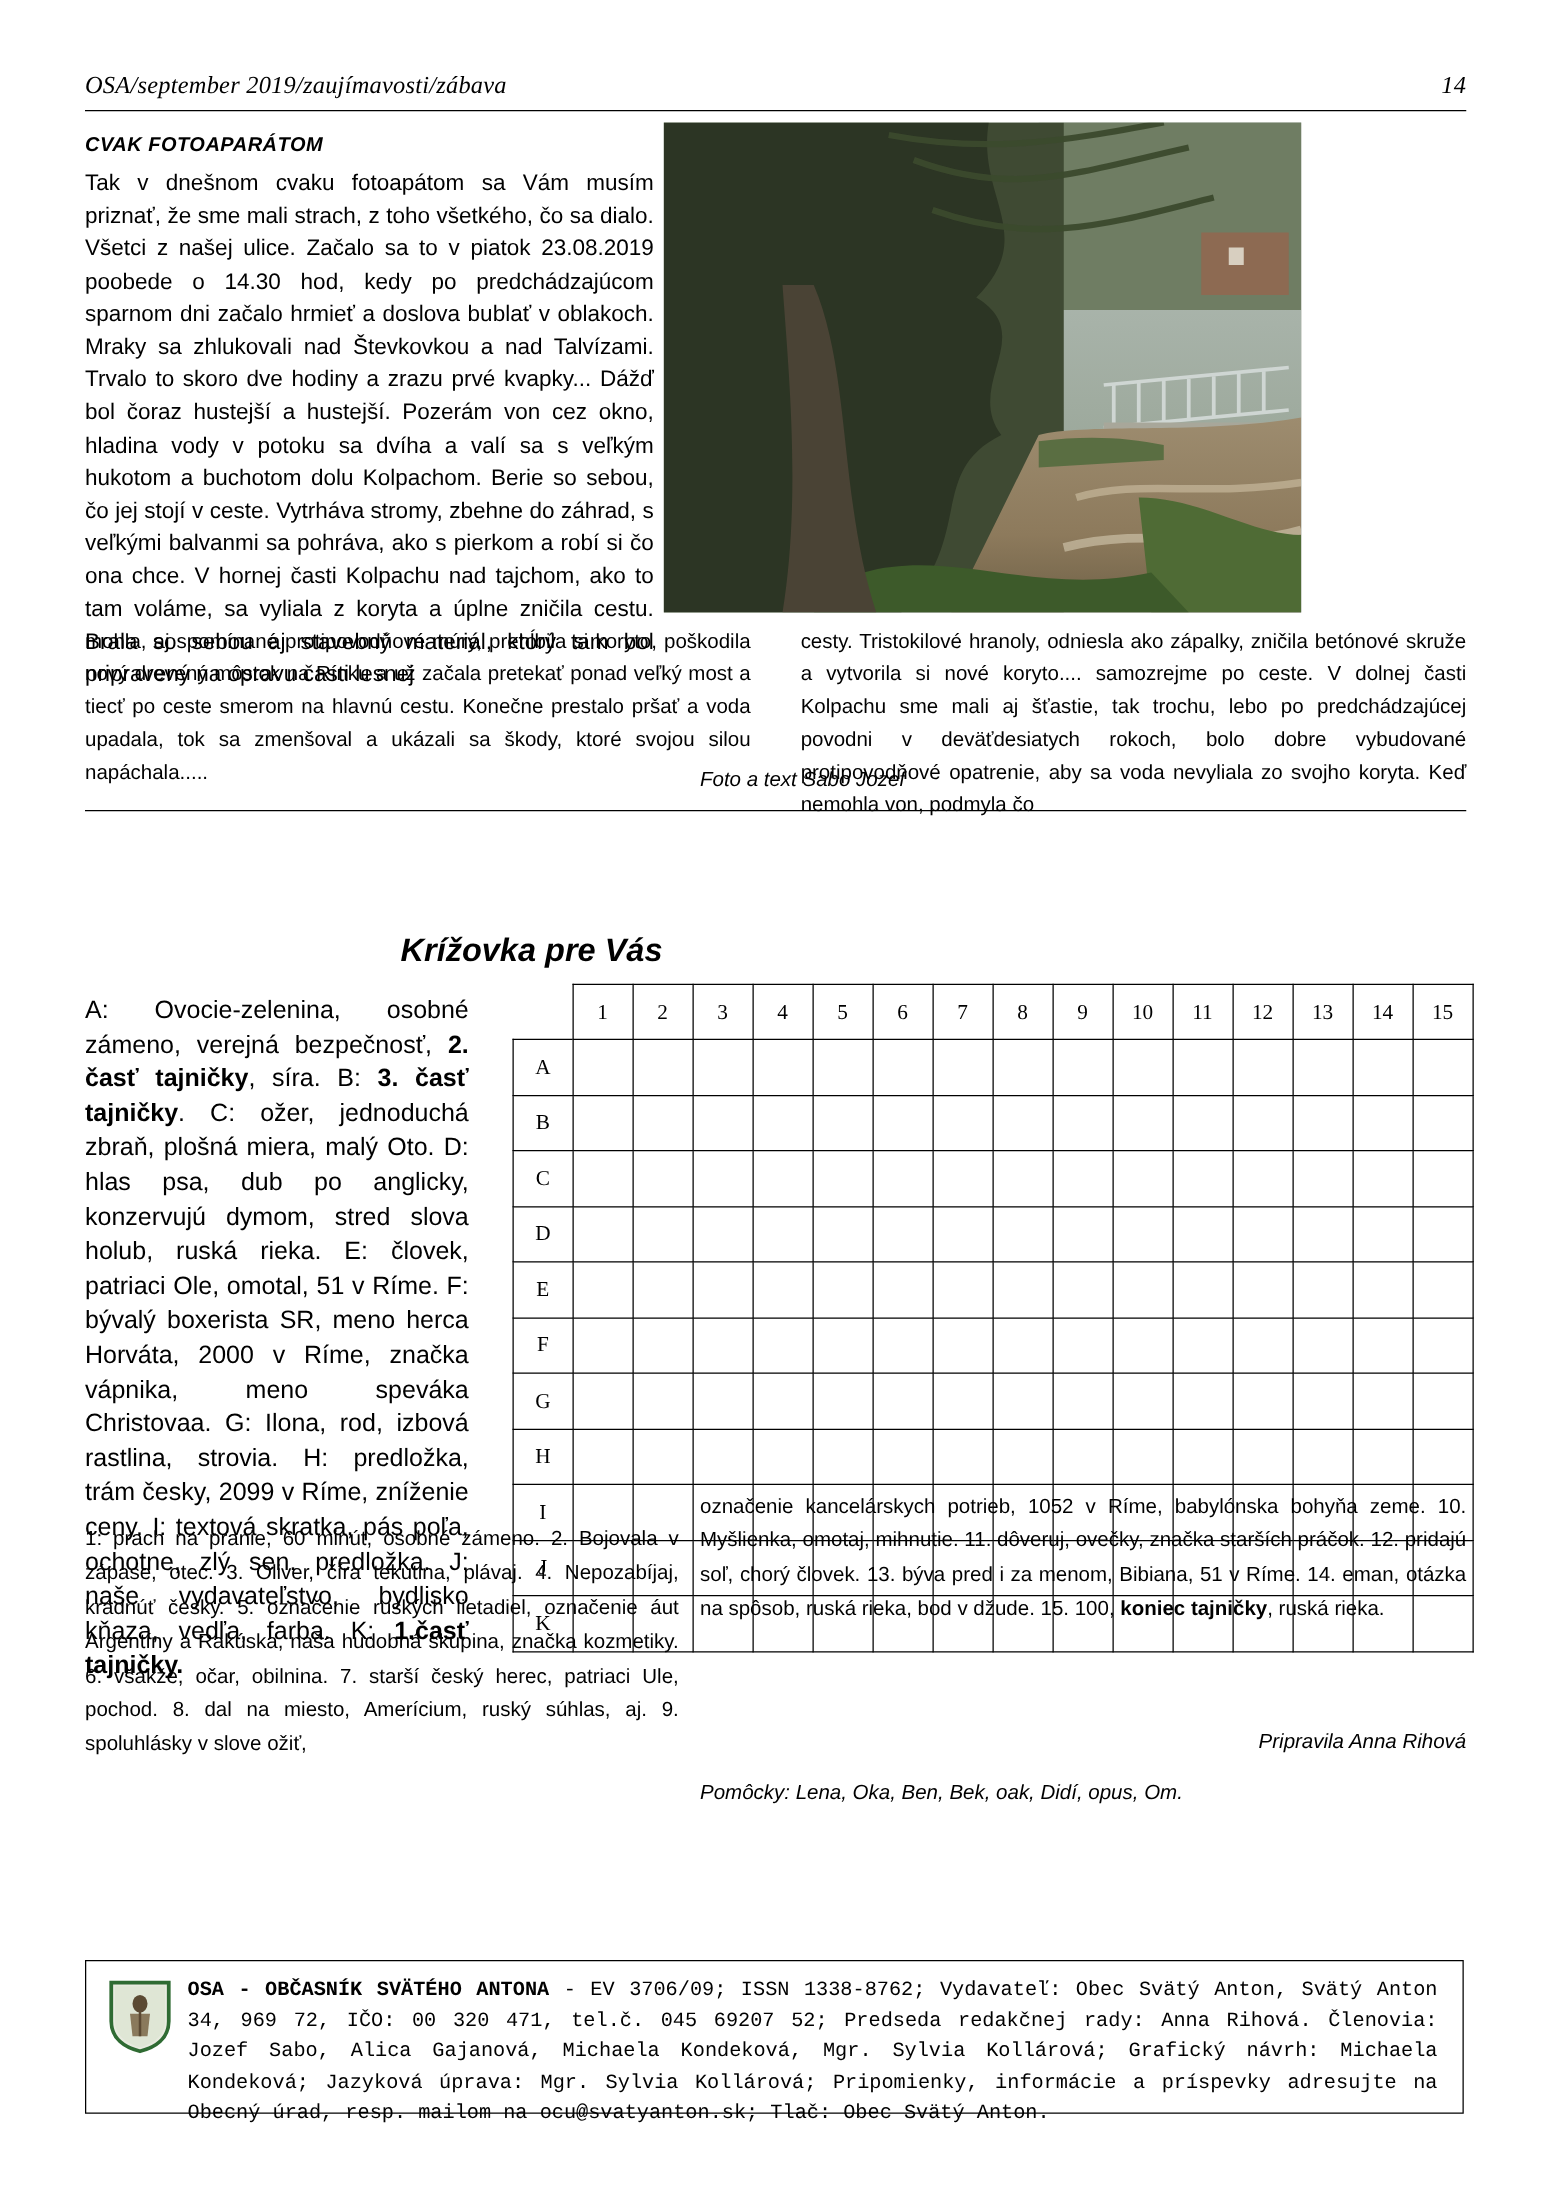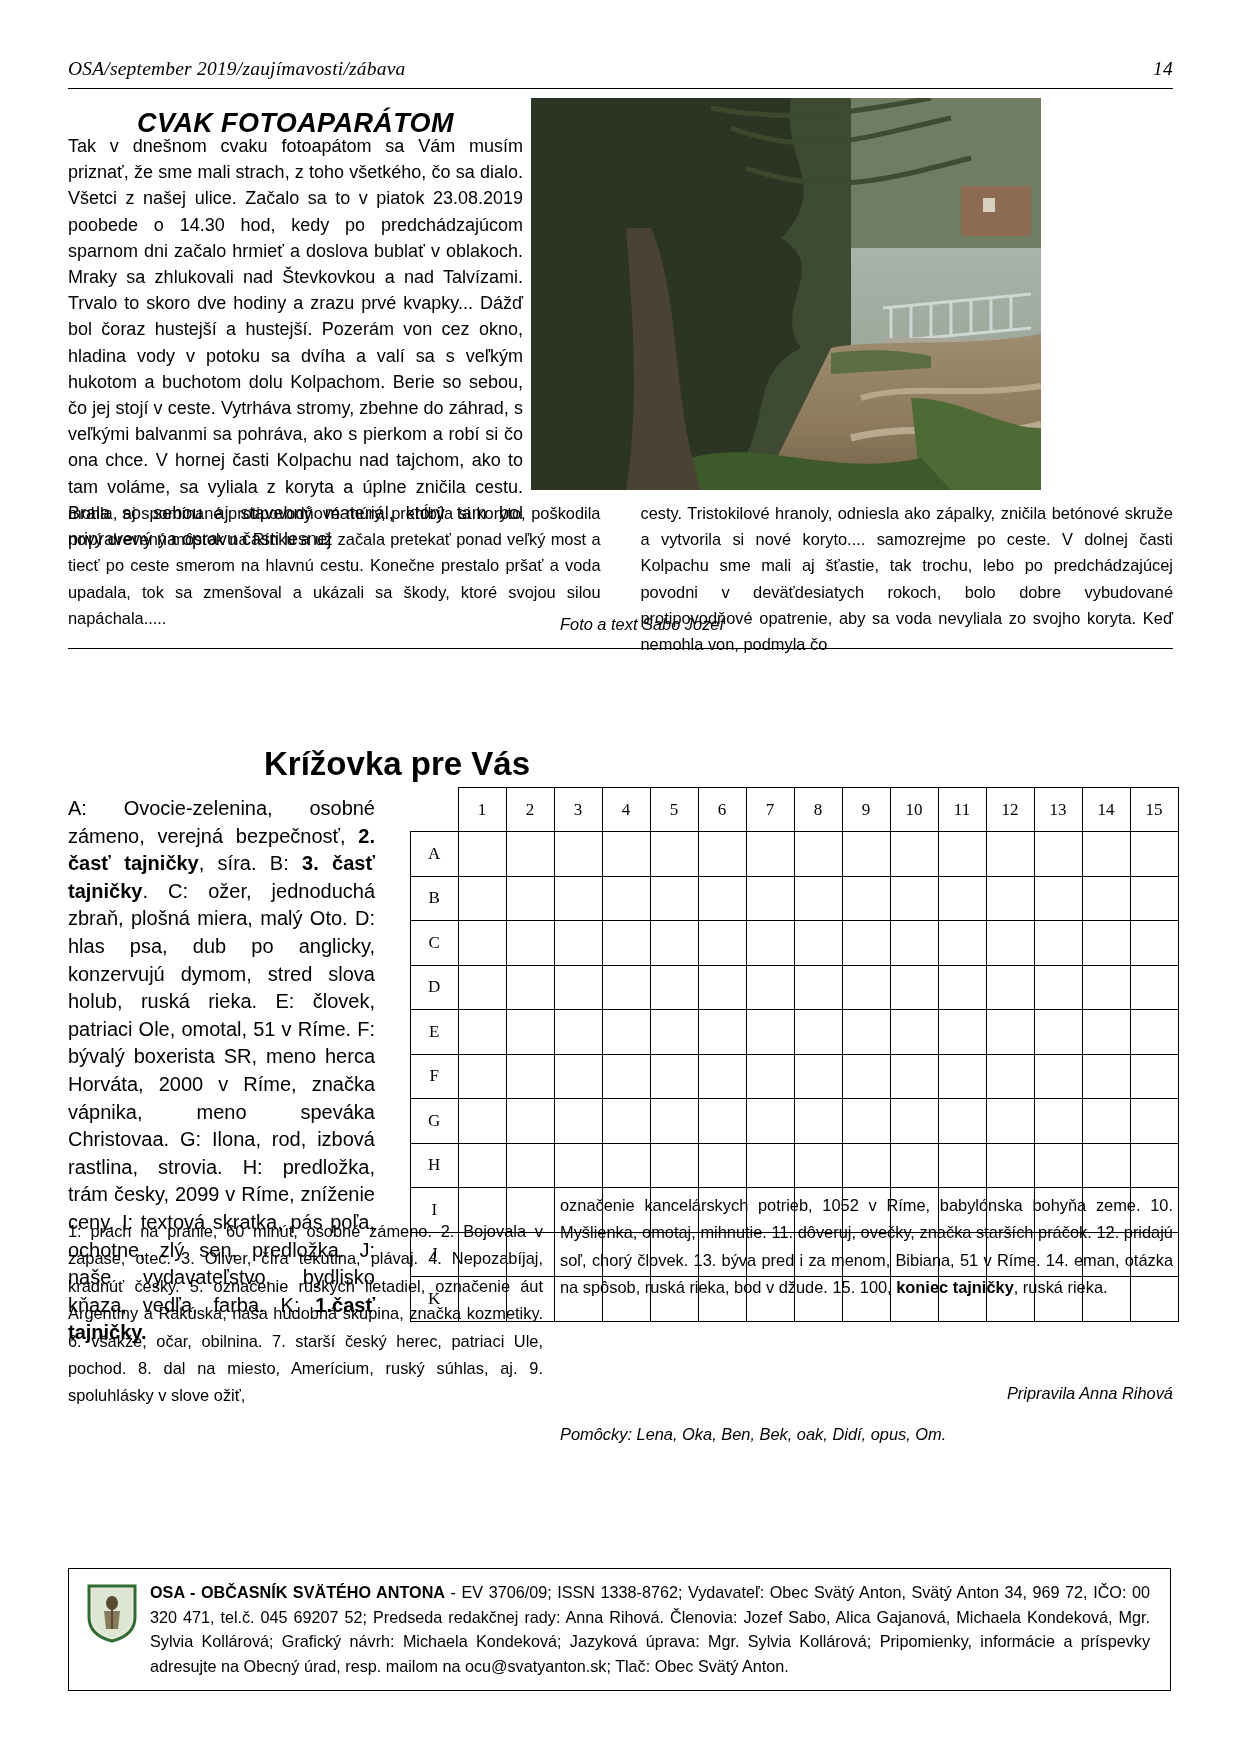--- a/index.html
+++ b/index.html
@@ -49,22 +49,21 @@
     font-style: italic;
     font-size: 19.5px;
   }
 
   
   .article-title {
     position: absolute;
     left: 68px;
     top: 108px;
     width: 455px;
-    text-align: center;
-    font-size: 27px;
+    font-size: 16px;
     font-weight: bold;
     font-style: italic;
     letter-spacing: 0.4px;
   }
   .article-col-left {
     position: absolute;
     left: 68px;
     top: 133px;
     width: 455px;
     font-size: 18px;
@@ -111,22 +110,23 @@
     background: #000;
   }
 
   
   .cross-title {
     position: absolute;
     left: 150px;
     top: 745px;
     width: 380px;
     text-align: right;
-    font-size: 33px;
+    font-size: 26px;
     font-weight: bold;
+    font-style: italic;
   }
   .cross-intro {
     position: absolute;
     left: 560px;
     top: 727px;
     width: 613px;
     font-size: 16.4px;
     font-style: italic;
     line-height: 25px;
     text-align: justify;
@@ -226,21 +226,21 @@
     left: 86px;
     top: 1583px;
     width: 52px;
     height: 60px;
   }
   .footer-text {
     position: absolute;
     left: 150px;
     top: 1580px;
     width: 1000px;
-    font-family: Liberation Sans, sans-serif;
+    font-family: Liberation Mono, monospace;
     font-size: 16.2px;
     line-height: 24.6px;
     text-align: justify;
   }
   .footer-text b { font-weight: bold; }
 </style>
 </head>
 <body>
 
 <div class="page">

